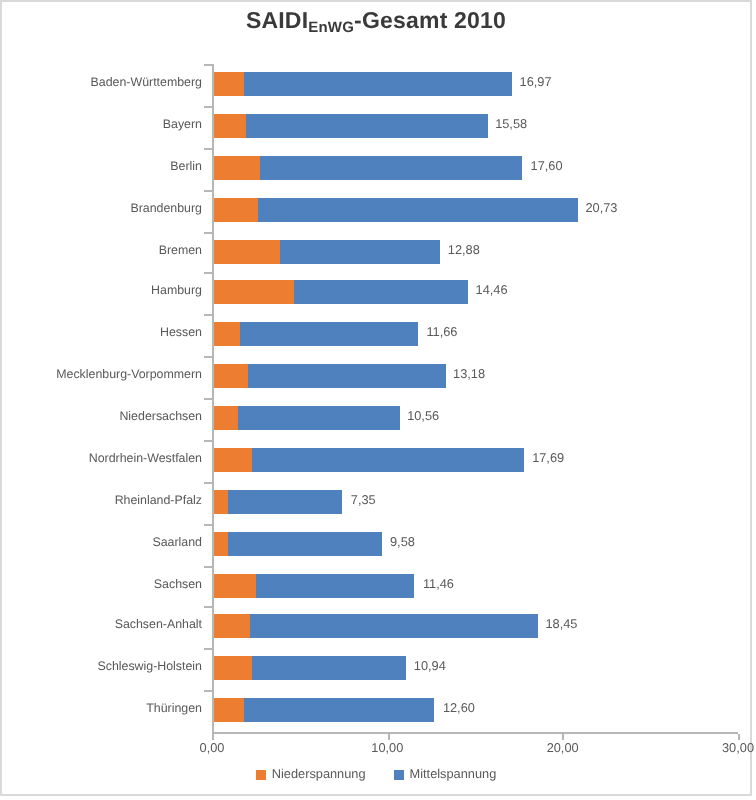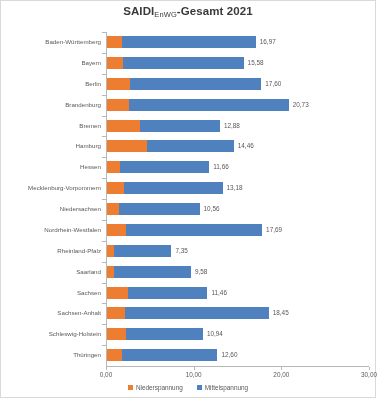--- a/index.html
+++ b/index.html
@@ -20,21 +20,21 @@
     position:absolute;
     left:0;right:0;top:4px;
     text-align:center;
     font-size:11.5px;
     font-weight:bold;
     color:#3a3a3a;
     letter-spacing:.1px;
   }
   #chart-title sub{
     font-size:7.5px;
-    font-weight:normal;
+    font-weight:bold;
     vertical-align:baseline;
     position:relative;
     top:2px;
   }
 
   
   #plot{
     position:absolute;
     left:105px;
     top:31px;
@@ -145,21 +145,21 @@
     width:5px;height:5px;
     display:inline-block;
   }
 </style>
 </head>
 <body>
 
 <div id="chart-frame">
 
   <div id="chart-title">
-    <span>SAIDI</span><sub>EnWG</sub><span>-Gesamt 2021</span>
+    <span>SAIDI</span><sub>EnWG</sub><span>-Gesamt 2010</span>
   </div>
 
   <div id="plot">
     <div id="axis-line"></div>
     <div id="axis-line-bottom"></div>
   <div class="row" style="top: 0px;">
         <div class="tickmark"></div>
         <div class="cat-label">Baden-Württemberg</div>
         <div class="bar-wrap">
           <div class="seg-nieder" style="width: 14.9033px; background: rgb(237, 125, 49);"></div>

